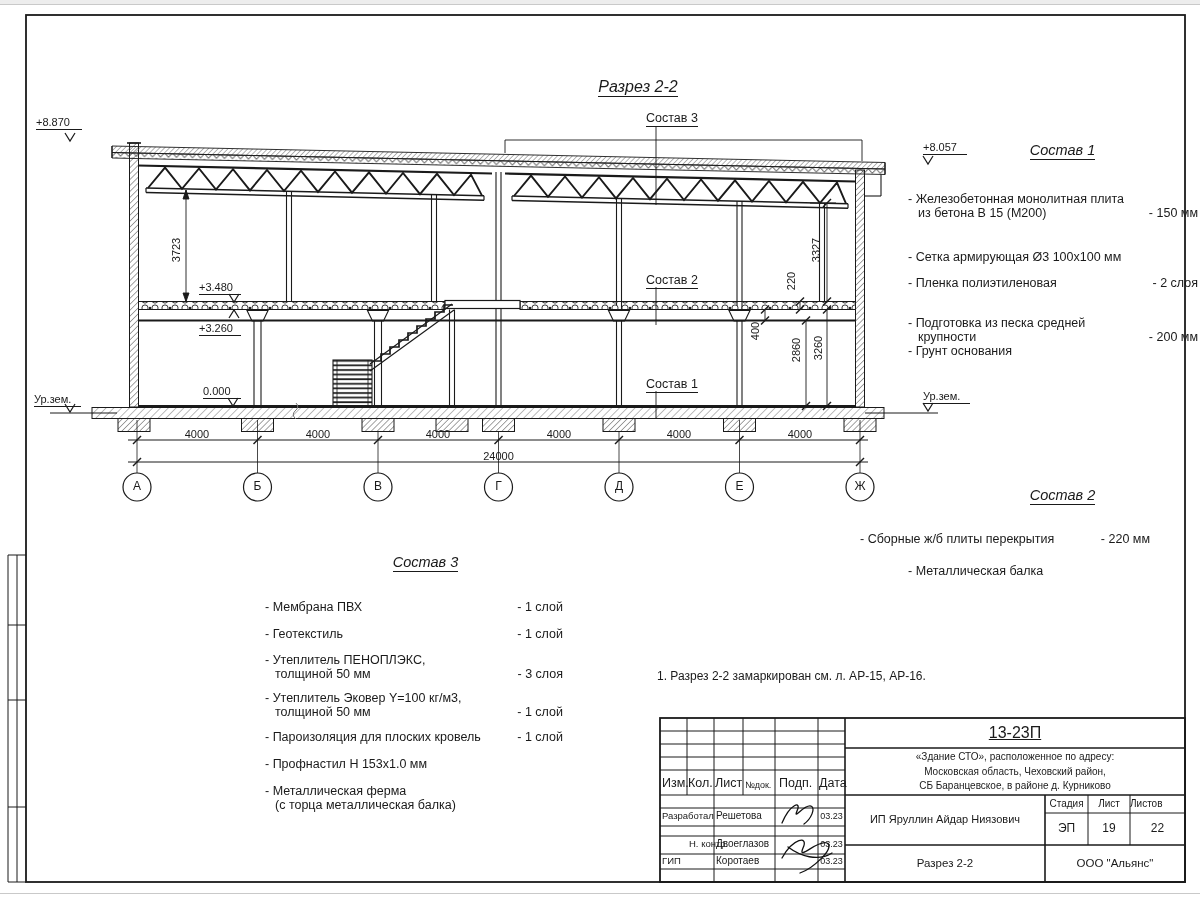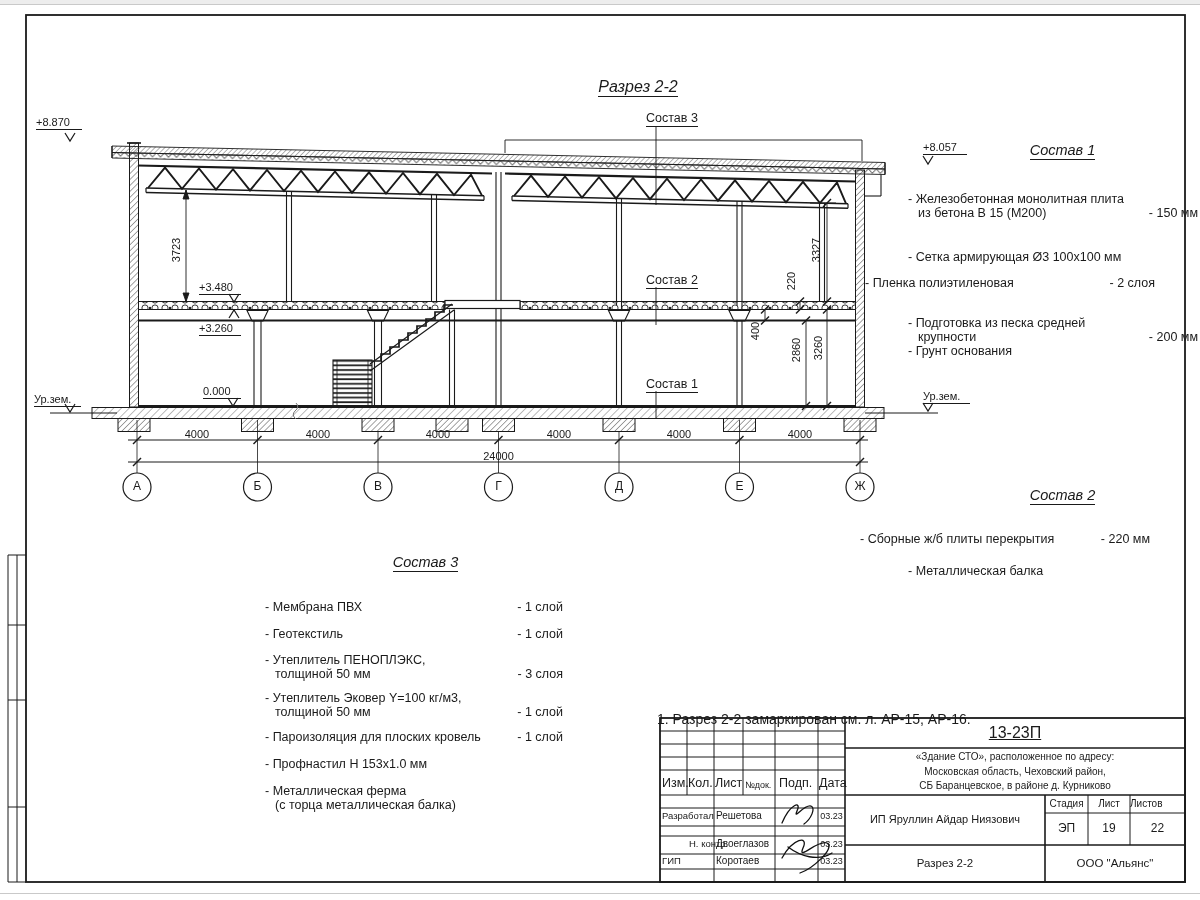--- a/index.html
+++ b/index.html
@@ -323,21 +323,21 @@
 
 <div class="t it ctr" style="left:1000px;top:142px;width:125px;font-size:14.5px;"><span class="ul">Состав 1</span></div>
 <div class="row" style="left:908px;top:192px;width:290px;">
   <span class="t nm" style="position:static;">- Железобетонная  монолитная плита
 из бетона В 15 (М200)</span>
   <span class="t val" style="position:static;">- 150 мм</span>
 </div>
 <div class="row" style="left:908px;top:250px;width:290px;">
   <span class="t nm" style="position:static;">- Сетка армирующая Ø3 100х100 мм</span>
 </div>
-<div class="row" style="left:865px;top:276px;width:290px;">
+<div class="row" style="left:908px;top:276px;width:290px;">
   <span class="t nm" style="position:static;">- Пленка полиэтиленовая</span>
   <span class="t val" style="position:static;">-  2 слоя</span>
 </div>
 <div class="row" style="left:908px;top:316px;width:290px;">
   <span class="t nm" style="position:static;">- Подготовка из песка средней
 крупности</span>
   <span class="t val" style="position:static;">- 200 мм</span>
 </div>
 <div class="row" style="left:908px;top:344px;width:290px;">
   <span class="t nm" style="position:static;">- Грунт основания</span>
@@ -376,21 +376,21 @@
   <span class="t val" style="position:static;">- 1 слой</span>
 </div>
 <div class="row" style="left:265px;top:757px;width:298px;">
   <span class="t nm" style="position:static;">- Профнастил Н 153х1.0 мм</span>
 </div>
 <div class="row" style="left:265px;top:784px;width:298px;">
   <span class="t nm" style="position:static;">- Металлическая ферма
 (с торца металлическая балка)</span>
 </div>
 
-<div class="t" style="left:657px;top:712px;font-size:14px;">1. Разрез 2-2 замаркирован см. л. АР-15, АР-16.</div>
+<div class="t" style="left:657px;top:670px;font-size:12px;">1. Разрез 2-2 замаркирован см. л. АР-15, АР-16.</div>
 
 <div class="t ctr" style="left:845px;top:724px;width:340px;font-size:16px;text-decoration:underline;">13-23П</div>
 <div class="t ctr" style="left:850px;top:750px;width:330px;font-size:10px;line-height:1.45;">«Здание СТО», расположенное по адресу:
 Московская область, Чеховский район,
 СБ Баранцевское, в районе д. Курниково</div>
 <div class="t ctr" style="left:845px;top:813px;width:200px;font-size:11px;">ИП Яруллин Айдар Ниязович</div>
 <div class="t ctr tb" style="left:1045px;top:798px;width:43px;">Стадия</div>
 <div class="t ctr tb" style="left:1088px;top:798px;width:42px;">Лист</div>
 <div class="t ctr tb" style="left:1130px;top:798px;width:32px;">Листов</div>
 <div class="t ctr" style="left:1045px;top:822px;width:43px;font-size:12px;">ЭП</div>

